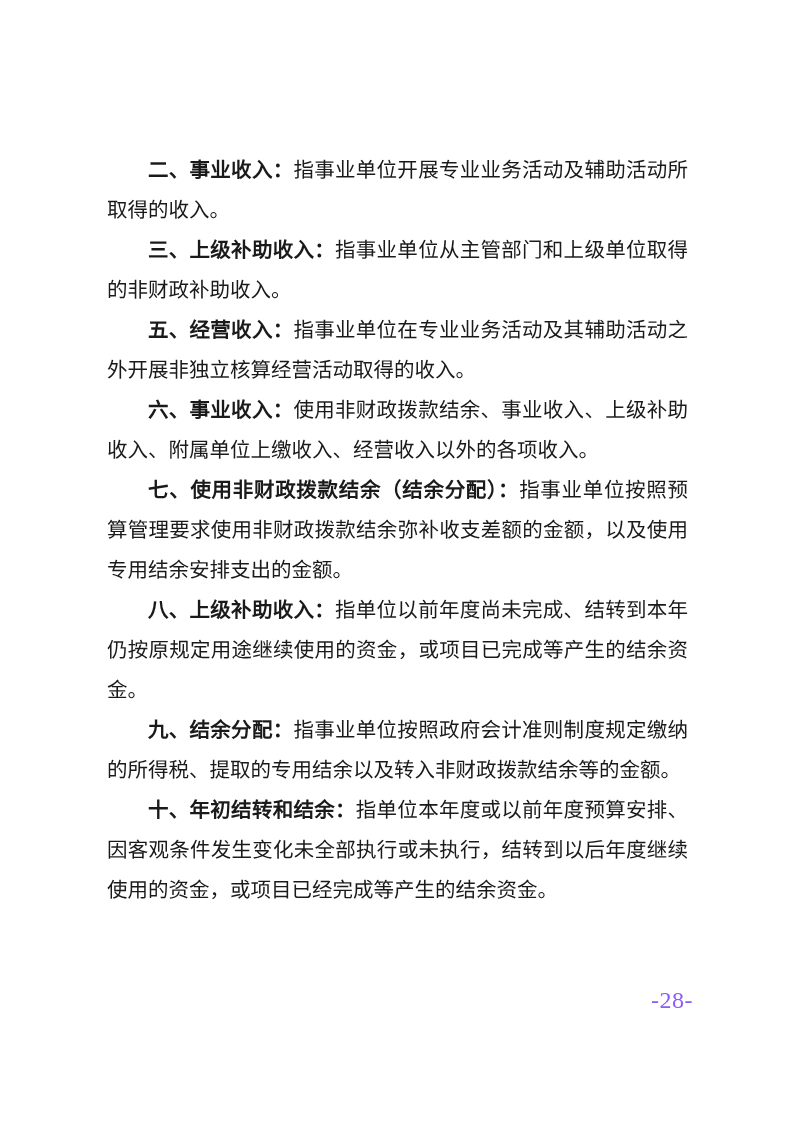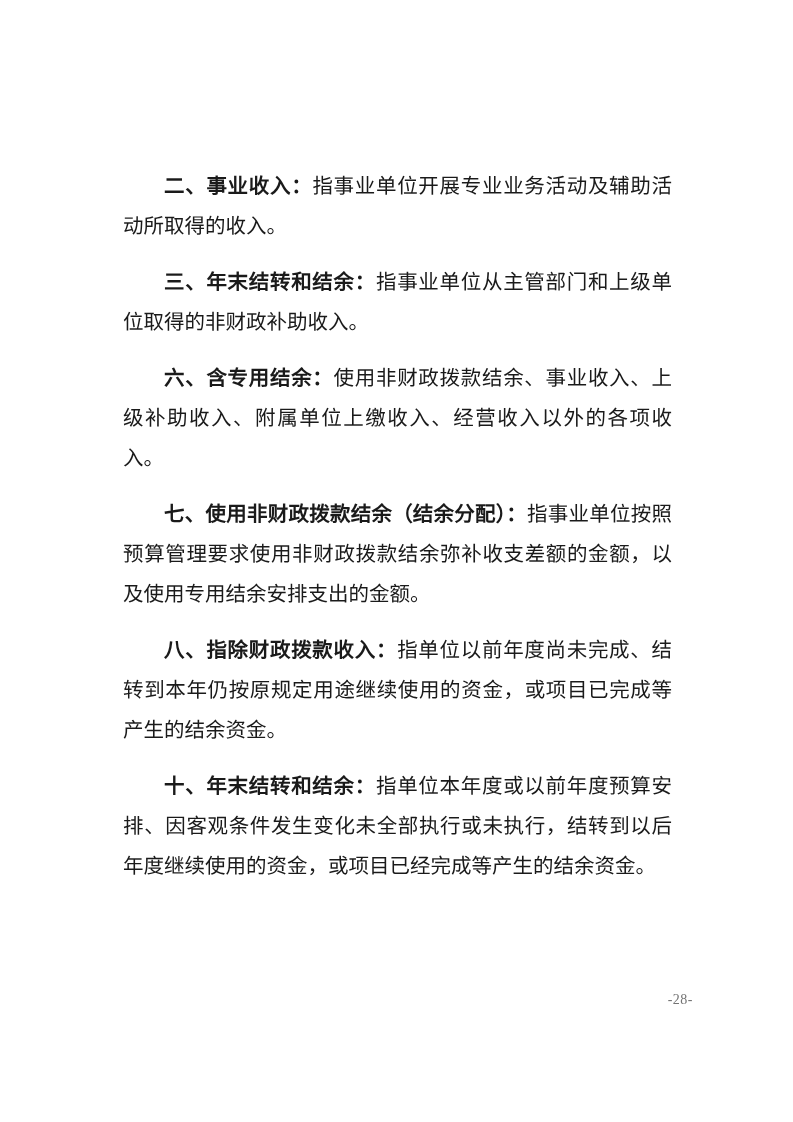--- a/index.html
+++ b/index.html
@@ -16,59 +16,61 @@
     font-family: "Liberation Serif", "DejaVu Serif", serif;
     overflow: hidden;
   }
   .content {
     position: absolute;
     left: 107px;
     top: 150px;
     width: 581px;
   }
   .para {
-    margin: 16px;
+    margin: 0;
     font-size: 20.5px;
     line-height: 40px;
     text-align: justify;
     text-justify: inter-ideograph;
     text-indent: 2em;
     word-break: break-all;
     color: #1a1a1a;
   }
   .term {
     font-weight: bold;
   }
   .page-number {
     position: absolute;
     top: 988px;
     right: 100px;
-    font-size: 14px;
+    font-size: 24px;
     line-height: 24px;
-    color: #737373;
+    color: #8b5cf6;
     letter-spacing: 0.5px;
   }
 </style>
 </head>
 <body>
 
 <div class="page">
   <div class="content">
 
     <p class="para"><span class="term">二、事业收入：</span><span>指事业单位开展专业业务活动及辅助活动所取得的收入。</span></p>
 
-    <p class="para"><span class="term">三、年末结转和结余：</span><span>指事业单位从主管部门和上级单位取得的非财政补助收入。</span></p>
+    <p class="para"><span class="term">三、上级补助收入：</span><span>指事业单位从主管部门和上级单位取得的非财政补助收入。</span></p>
 
 
+    <p class="para"><span class="term">五、经营收入：</span><span>指事业单位在专业业务活动及其辅助活动之外开展非独立核算经营活动取得的收入。</span></p>
 
-    <p class="para"><span class="term">六、含专用结余：</span><span>使用非财政拨款结余、事业收入、上级补助收入、附属单位上缴收入、经营收入以外的各项收入。</span></p>
+    <p class="para"><span class="term">六、事业收入：</span><span>使用非财政拨款结余、事业收入、上级补助收入、附属单位上缴收入、经营收入以外的各项收入。</span></p>
 
     <p class="para"><span class="term">七、使用非财政拨款结余（结余分配）：</span><span>指事业单位按照预算管理要求使用非财政拨款结余弥补收支差额的金额，以及使用专用结余安排支出的金额。</span></p>
 
-    <p class="para"><span class="term">八、指除财政拨款收入：</span><span>指单位以前年度尚未完成、结转到本年仍按原规定用途继续使用的资金，或项目已完成等产生的结余资金。</span></p>
+    <p class="para"><span class="term">八、上级补助收入：</span><span>指单位以前年度尚未完成、结转到本年仍按原规定用途继续使用的资金，或项目已完成等产生的结余资金。</span></p>
 
+    <p class="para"><span class="term">九、结余分配：</span><span>指事业单位按照政府会计准则制度规定缴纳的所得税、提取的专用结余以及转入非财政拨款结余等的金额。</span></p>
 
-    <p class="para"><span class="term">十、年末结转和结余：</span><span>指单位本年度或以前年度预算安排、因客观条件发生变化未全部执行或未执行，结转到以后年度继续使用的资金，或项目已经完成等产生的结余资金。</span></p>
+    <p class="para"><span class="term">十、年初结转和结余：</span><span>指单位本年度或以前年度预算安排、因客观条件发生变化未全部执行或未执行，结转到以后年度继续使用的资金，或项目已经完成等产生的结余资金。</span></p>
 
   </div>
 
   <div class="page-number">-28-</div>
 </div>
 
 </body></html>

